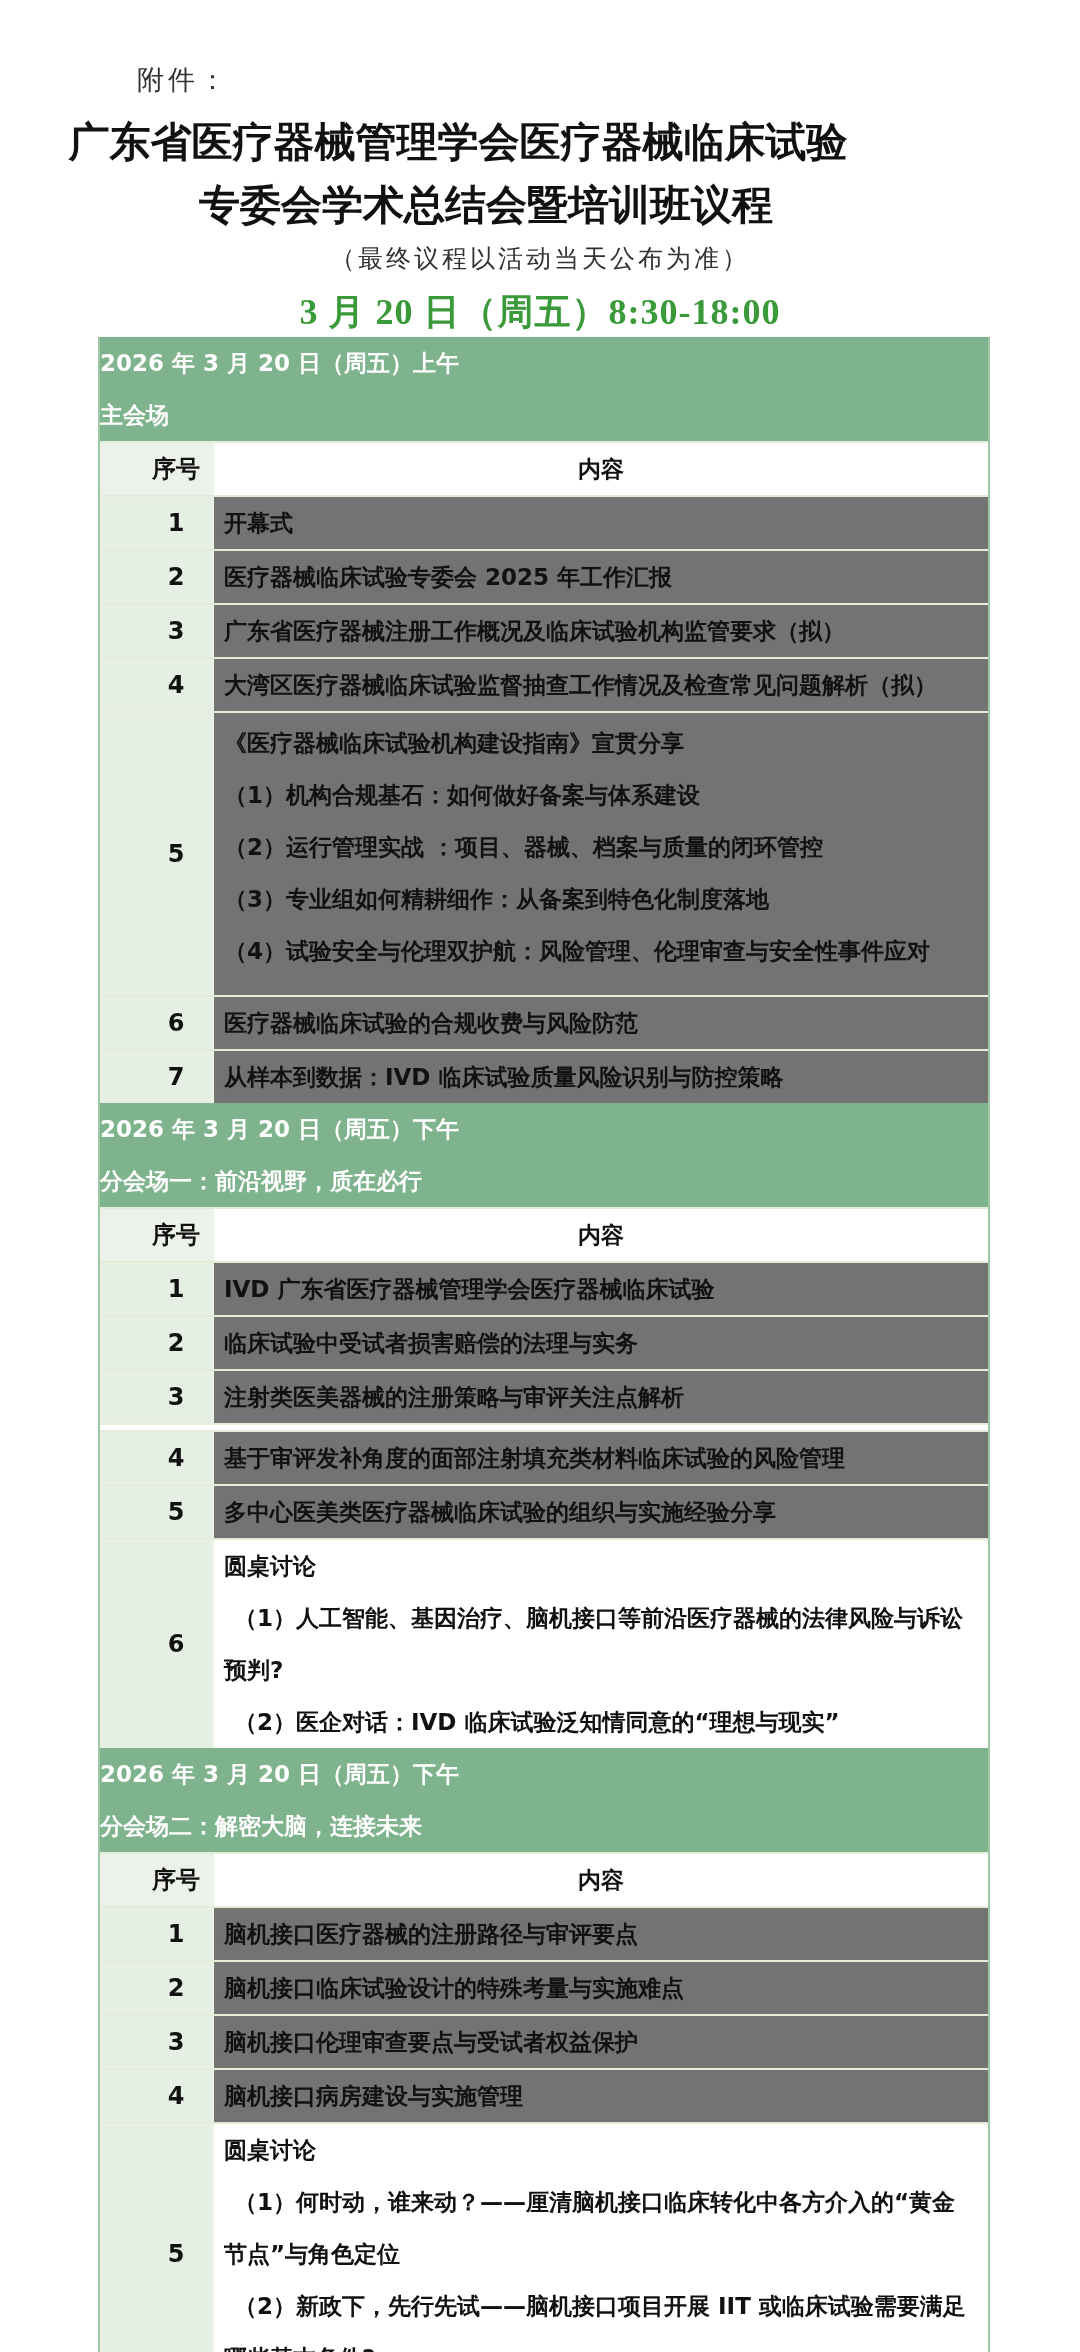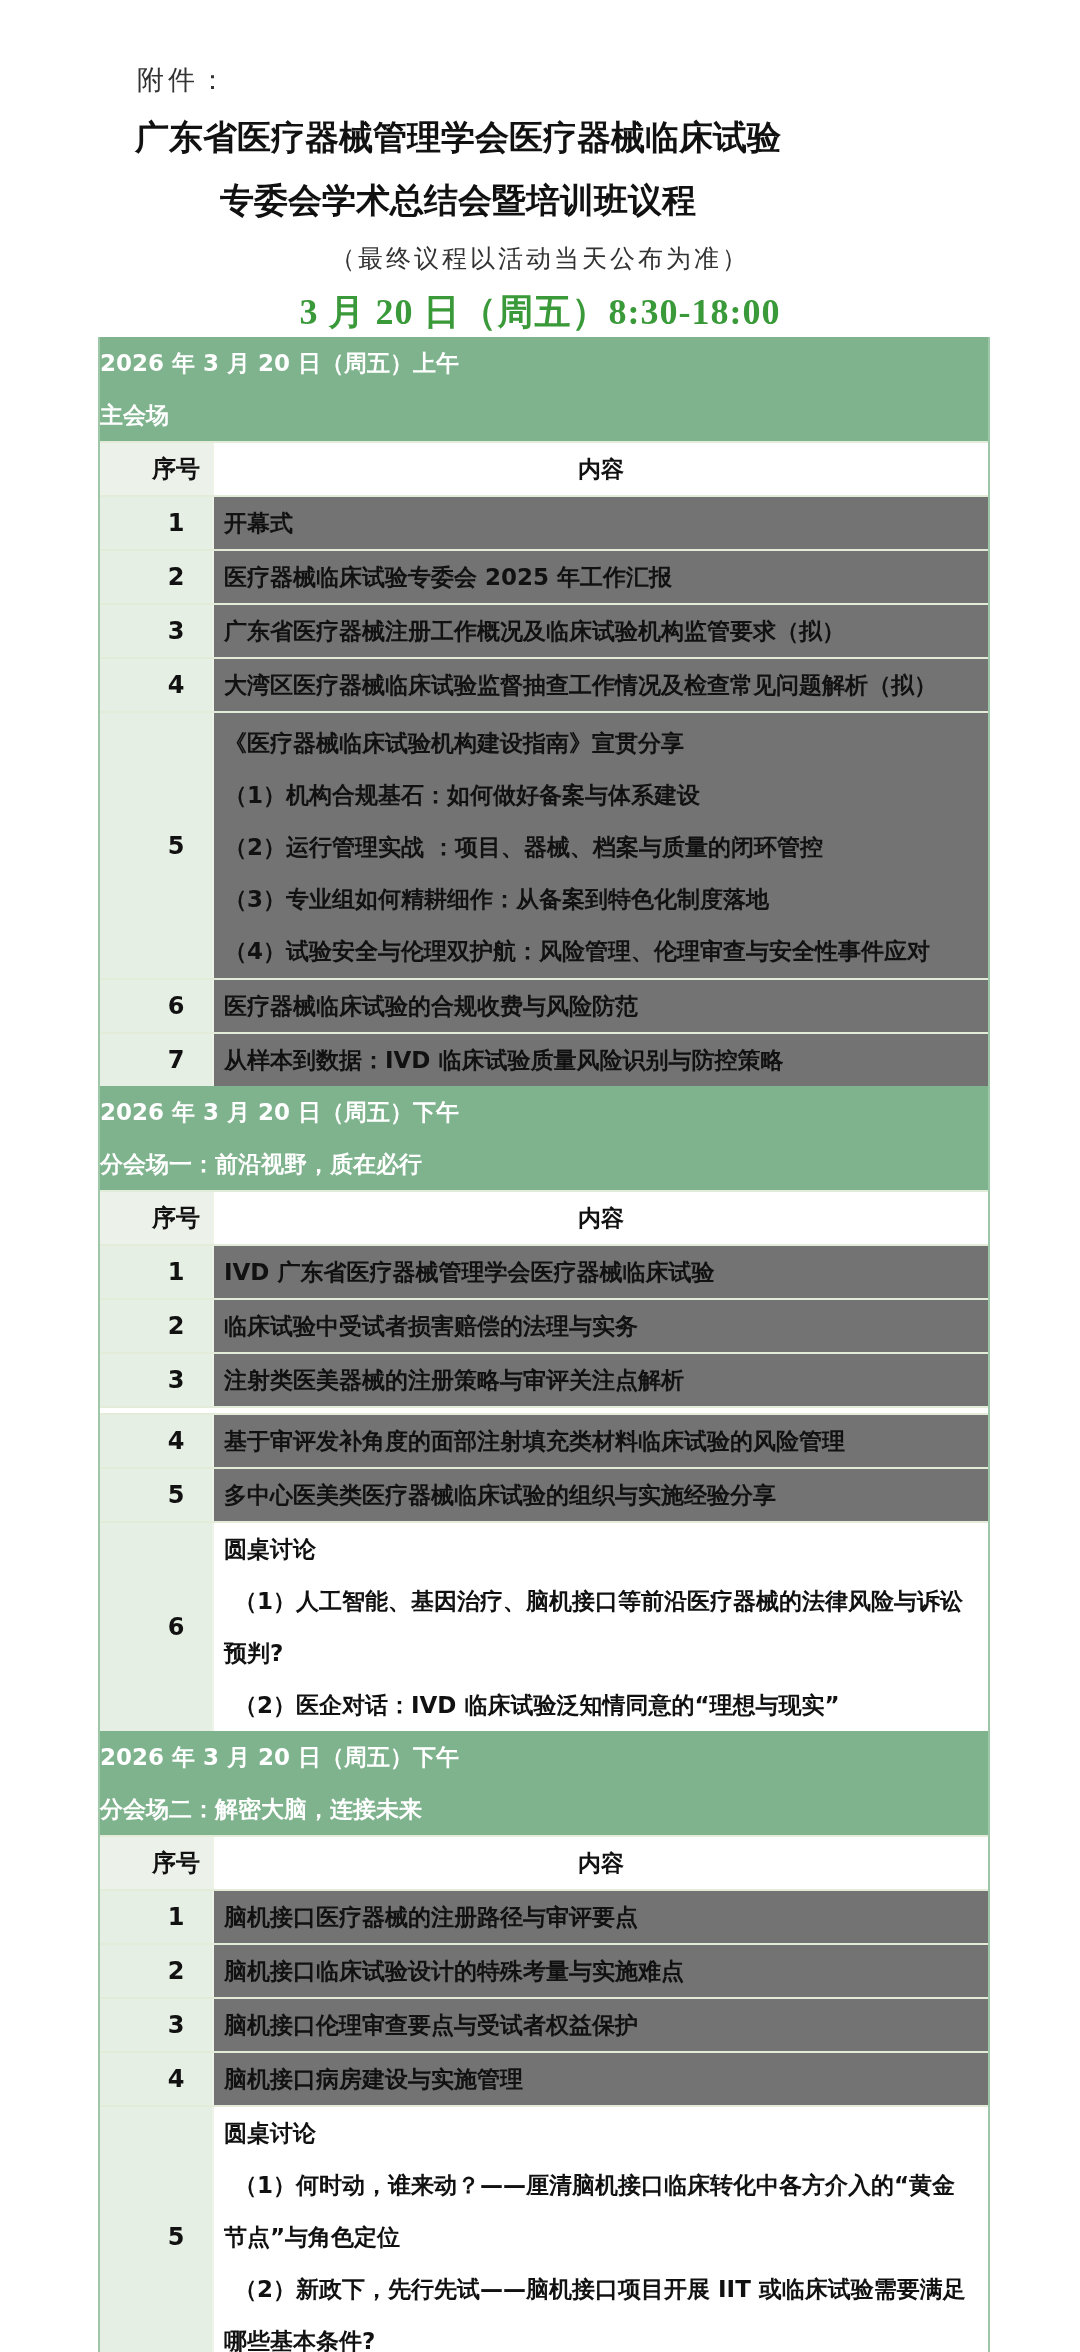--- a/index.html
+++ b/index.html
@@ -1,23 +1,23 @@
 <!DOCTYPE html>
 <html><head>
 <meta charset="utf-8">
 <style>
   html, body { margin: 0; padding: 0; background: #ffffff; }
   body { width: 1080px; height: 2352px; position: relative; overflow: hidden;
          font-family: "DejaVu Sans", "Liberation Sans", sans-serif; color: #111; }
   .attach { position: absolute; left: 137px; top: 62px; font-family: "DejaVu Serif", "Liberation Serif", serif;
             font-size: 27px; color: #333; letter-spacing: 4px; }
   .title { position: absolute; left: 0; width: 916px; text-align: center;
-           font-family: "DejaVu Serif", "Liberation Serif", serif; font-weight: bold; font-size: 34px; color: #111; }
+           font-family: "DejaVu Serif", "Liberation Serif", serif; font-weight: bold; font-size: 41px; color: #111; }
   .title.l1 { top: 115px; }
-  .title.l2 { top: 178px; }
+  .title.l2 { top: 178px; margin-left: 28px; }
   .subnote { position: absolute; left: 0; width: 1080px; top: 242px; text-align: center;
              font-family: "DejaVu Serif", "Liberation Serif", serif; font-size: 25px; color: #333; letter-spacing: 3px; }
   .dateline { position: absolute; left: 0; width: 1080px; top: 288px; text-align: center;
               font-family: "Liberation Serif", "DejaVu Serif", serif; font-weight: bold; font-size: 36px; color: #3a9a3a; letter-spacing: 1px; }
 
   .table { position: absolute; left: 98px; width: 888px; top: 337px;
            border-left: 2px solid #9dc7a6; border-right: 2px solid #9dc7a6; border-bottom: 2px solid #9dc7a6; }
   .sec-head { background: #7fb38d; color: #fff; text-align: left; font-weight: bold; font-size: 23px; }
   .sec-head .ln { height: 52px; line-height: 52px; }
   .row { display: flex; border-top: 2px solid #e3ecd9; }
@@ -73,21 +73,21 @@
       </div>
   </div>
   <div class="row alt">
     <div class="num">4</div>
     <div class="content">
         <div class="line">大湾区医疗器械临床试验监督抽查工作情况及检查常见问题解析（拟）</div>
       </div>
   </div>
   <div class="row alt">
     <div class="num">5</div>
-    <div class="content" style="padding-top:4px;padding-bottom:1px;">
+    <div class="content" style="padding-top:4px;padding-bottom:18px;">
       <div class="line">《医疗器械临床试验机构建设指南》宣贯分享</div>
       <div class="line">（1）机构合规基石：如何做好备案与体系建设</div>
       <div class="line">（2）运行管理实战 ：项目、器械、档案与质量的闭环管控</div>
       <div class="line">（3）专业组如何精耕细作：从备案到特色化制度落地</div>
       <div class="line">（4）试验安全与伦理双护航：风险管理、伦理审查与安全性事件应对</div>
     </div>
   </div>
   <div class="row alt">
     <div class="num">6</div>
     <div class="content">

